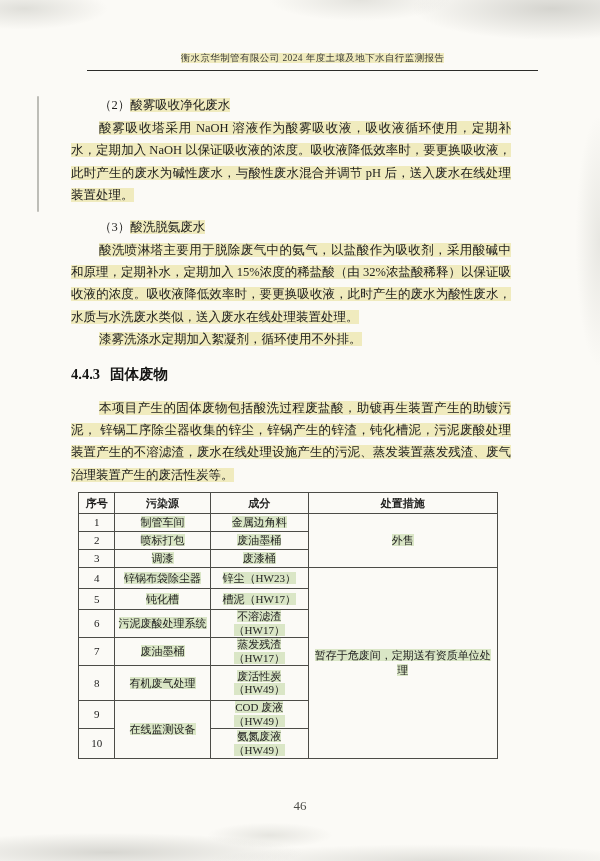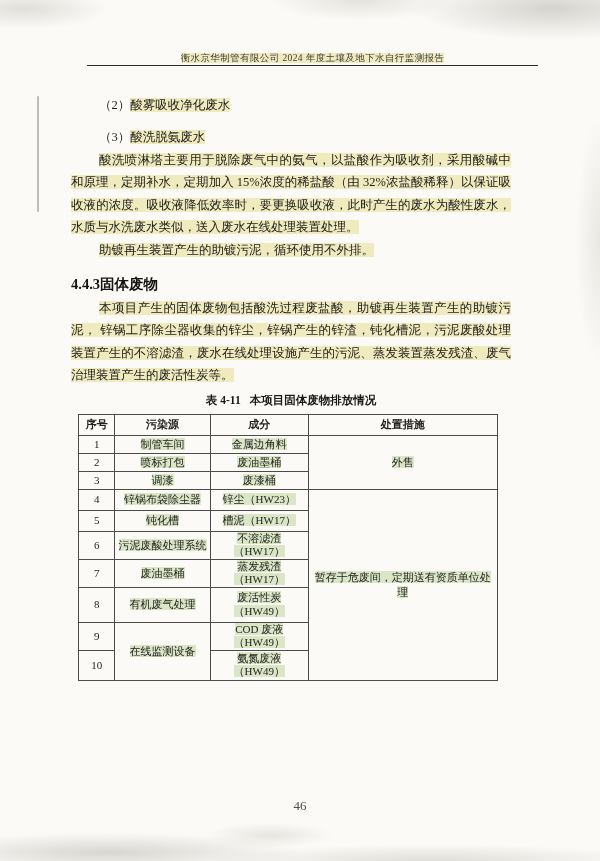--- a/index.html
+++ b/index.html
@@ -20,20 +20,21 @@
       radial-gradient(ellipse 35px 180px at 100% 28%, rgba(175,175,167,0.25), transparent 70%),
       radial-gradient(ellipse 280px 28px at 18% 99%, rgba(148,148,141,0.35), transparent 70%),
       radial-gradient(ellipse 320px 24px at 72% 100%, rgba(158,158,150,0.30), transparent 70%),
       radial-gradient(ellipse 90px 18px at 45% 97%, rgba(168,168,160,0.25), transparent 70%),
       #fbfaf6;
   }
   .doc-header {
     position: absolute; top: 52px; left: 87px; width: 451px;
     text-align: center;
     font-size: 9.5px; letter-spacing: 0.4px; color: #3b3b38;
+    padding-bottom: 5px;
     border-bottom: 1.2px solid #2c2c29;
   }
   .scan-mark-left {
     position: absolute; left: 37px; top: 96px;
     width: 2px; height: 116px;
     background: rgba(138,138,132,0.55);
     border-radius: 2px;
   }
   .content { position: absolute; left: 71px; top: 88px; width: 440px; }
 
@@ -53,22 +54,22 @@
   }
   .h3-margin { margin-top: 9px; }
   .h4-margin { margin-top: 5px; }
 
   .heading-443 {
     margin: 13px 0 0 0;
     font-size: 14.5px; line-height: 20px;
     font-weight: bold;
     color: #141413;
   }
-  .heading-443 .num { }
-  .body-443 { margin-top: 3px; }
+  .heading-443 .num { margin-right: 10px; }
+  .body-443 { margin-top: 13px; }
 
   .table-caption {
     margin: 6px 0 0 0;
     text-align: center;
     font-size: 11.5px; font-weight: bold; line-height: 15px;
     color: #1a1a19;
   }
   .table-caption .cap-label { margin-right: 9px; }
 
   .solid-table {
@@ -110,30 +111,30 @@
 
   <div class="doc-header">
     <span class="hl">衡水京华制管有限公司 2024 年度土壤及地下水自行监测报告</span>
   </div>
 
   <div class="scan-mark-left"></div>
 
   <div class="content">
 
     <p class="sec-heading"><span>（2）</span><span class="hl">酸雾吸收净化废水</span></p>
+    <p class="sec-body"><span class="hl">酸雾吸收塔采用 NaOH 溶液作为酸雾吸收液，吸收液循环使用，定期补水，定期加入 NaOH 以保证吸收液的浓度。吸收液降低效率时，要更换吸收液，此时产生的废水为碱性废水，与酸性废水混合并调节 pH 后，送入废水在线处理装置处理。</span></p>
 
     <p class="sec-heading h3-margin"><span>（3）</span><span class="hl">酸洗脱氨废水</span></p>
     <p class="sec-body"><span class="hl">酸洗喷淋塔主要用于脱除废气中的氨气，以盐酸作为吸收剂，采用酸碱中和原理，定期补水，定期加入 15%浓度的稀盐酸（由 32%浓盐酸稀释）以保证吸收液的浓度。吸收液降低效率时，要更换吸收液，此时产生的废水为酸性废水，水质与水洗废水类似，送入废水在线处理装置处理。</span></p>
 
-    <p class="sec-body"><span class="hl">助镀再生装置产生的助镀污泥，循环使用不外排。</span></p>
+    <p class="sec-body"><span class="hl">漆雾洗涤水定期加入絮凝剂，循环使用不外排。</span></p>
 
     <p class="heading-443"><span class="num">4.4.3</span><span>固体废物</span></p>
     <p class="sec-body body-443"><span class="hl">本项目产生的固体废物包括酸洗过程废盐酸，助镀再生装置产生的助镀污泥， 锌锅工序除尘器收集的锌尘，锌锅产生的锌渣，钝化槽泥，污泥废酸处理装置产生的不溶滤渣，废水在线处理设施产生的污泥、蒸发装置蒸发残渣、废气治理装置产生的废活性炭等。</span></p>
 
-    <p class="table-caption"><span class="cap-label">表 4-11</span><span>本项目固体废物排放情况</span></p>
 
     <table class="solid-table">
       <colgroup>
         <col style="width:36px">
           <col style="width:95px">
           <col style="width:97px">
           <col style="width:188px">
       </colgroup>
       <tbody>
           <tr>

